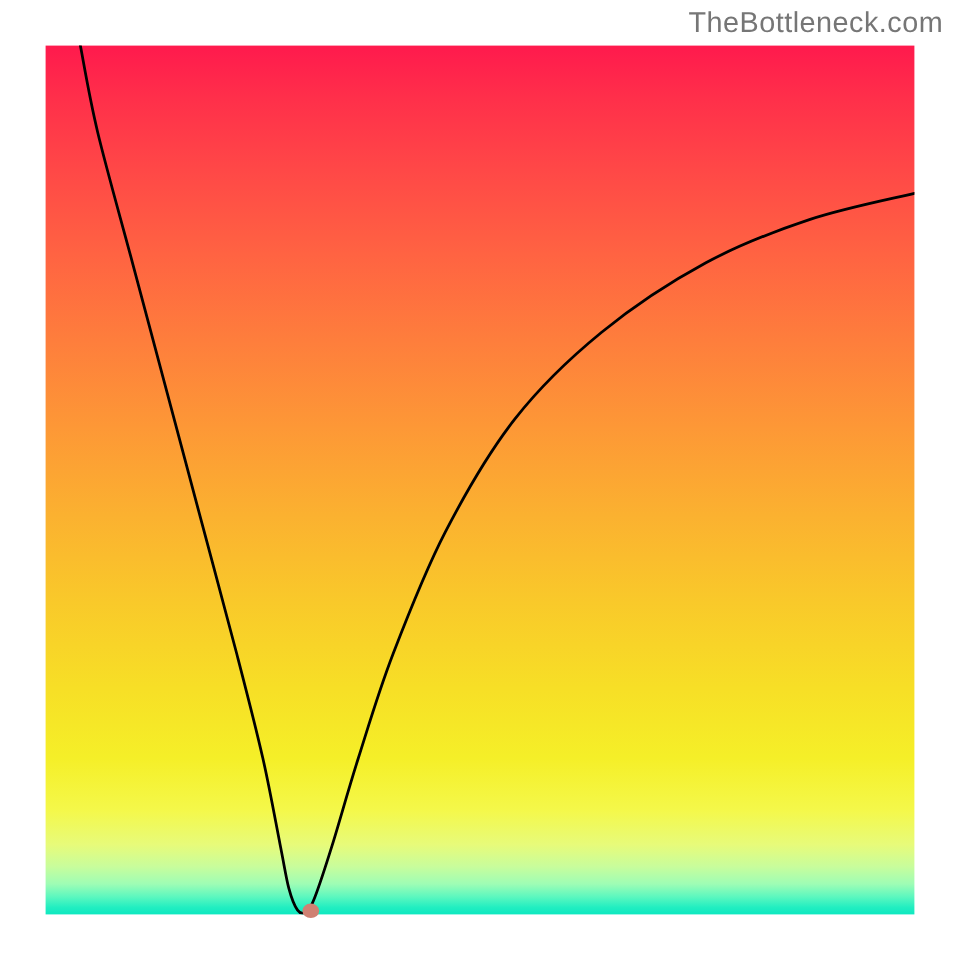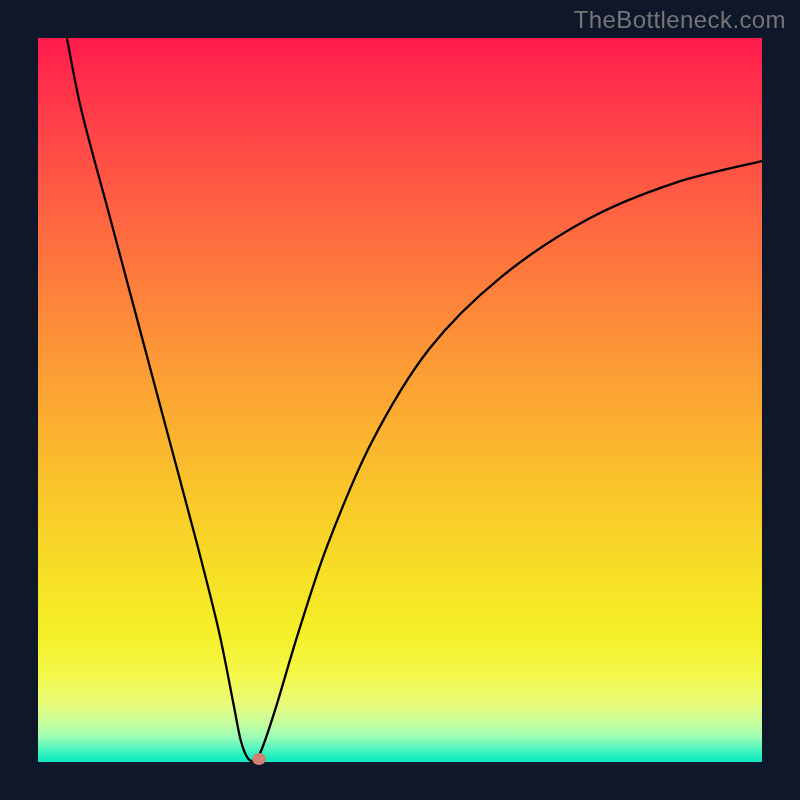--- a/index.html
+++ b/index.html
@@ -8,21 +8,21 @@
     width: 800px;
     height: 800px;
     overflow: hidden;
     background: #000;
     font-family: Arial, Helvetica, sans-serif;
   }
   .frame {
     position: relative;
     width: 800px;
     height: 800px;
-    background: #0f172a;
+    background: #ffffff;
   }
   .plot-area {
     position: absolute;
     left: 38px;
     top: 38px;
     width: 724px;
     height: 724px;
     
     background: linear-gradient(
       to bottom,

